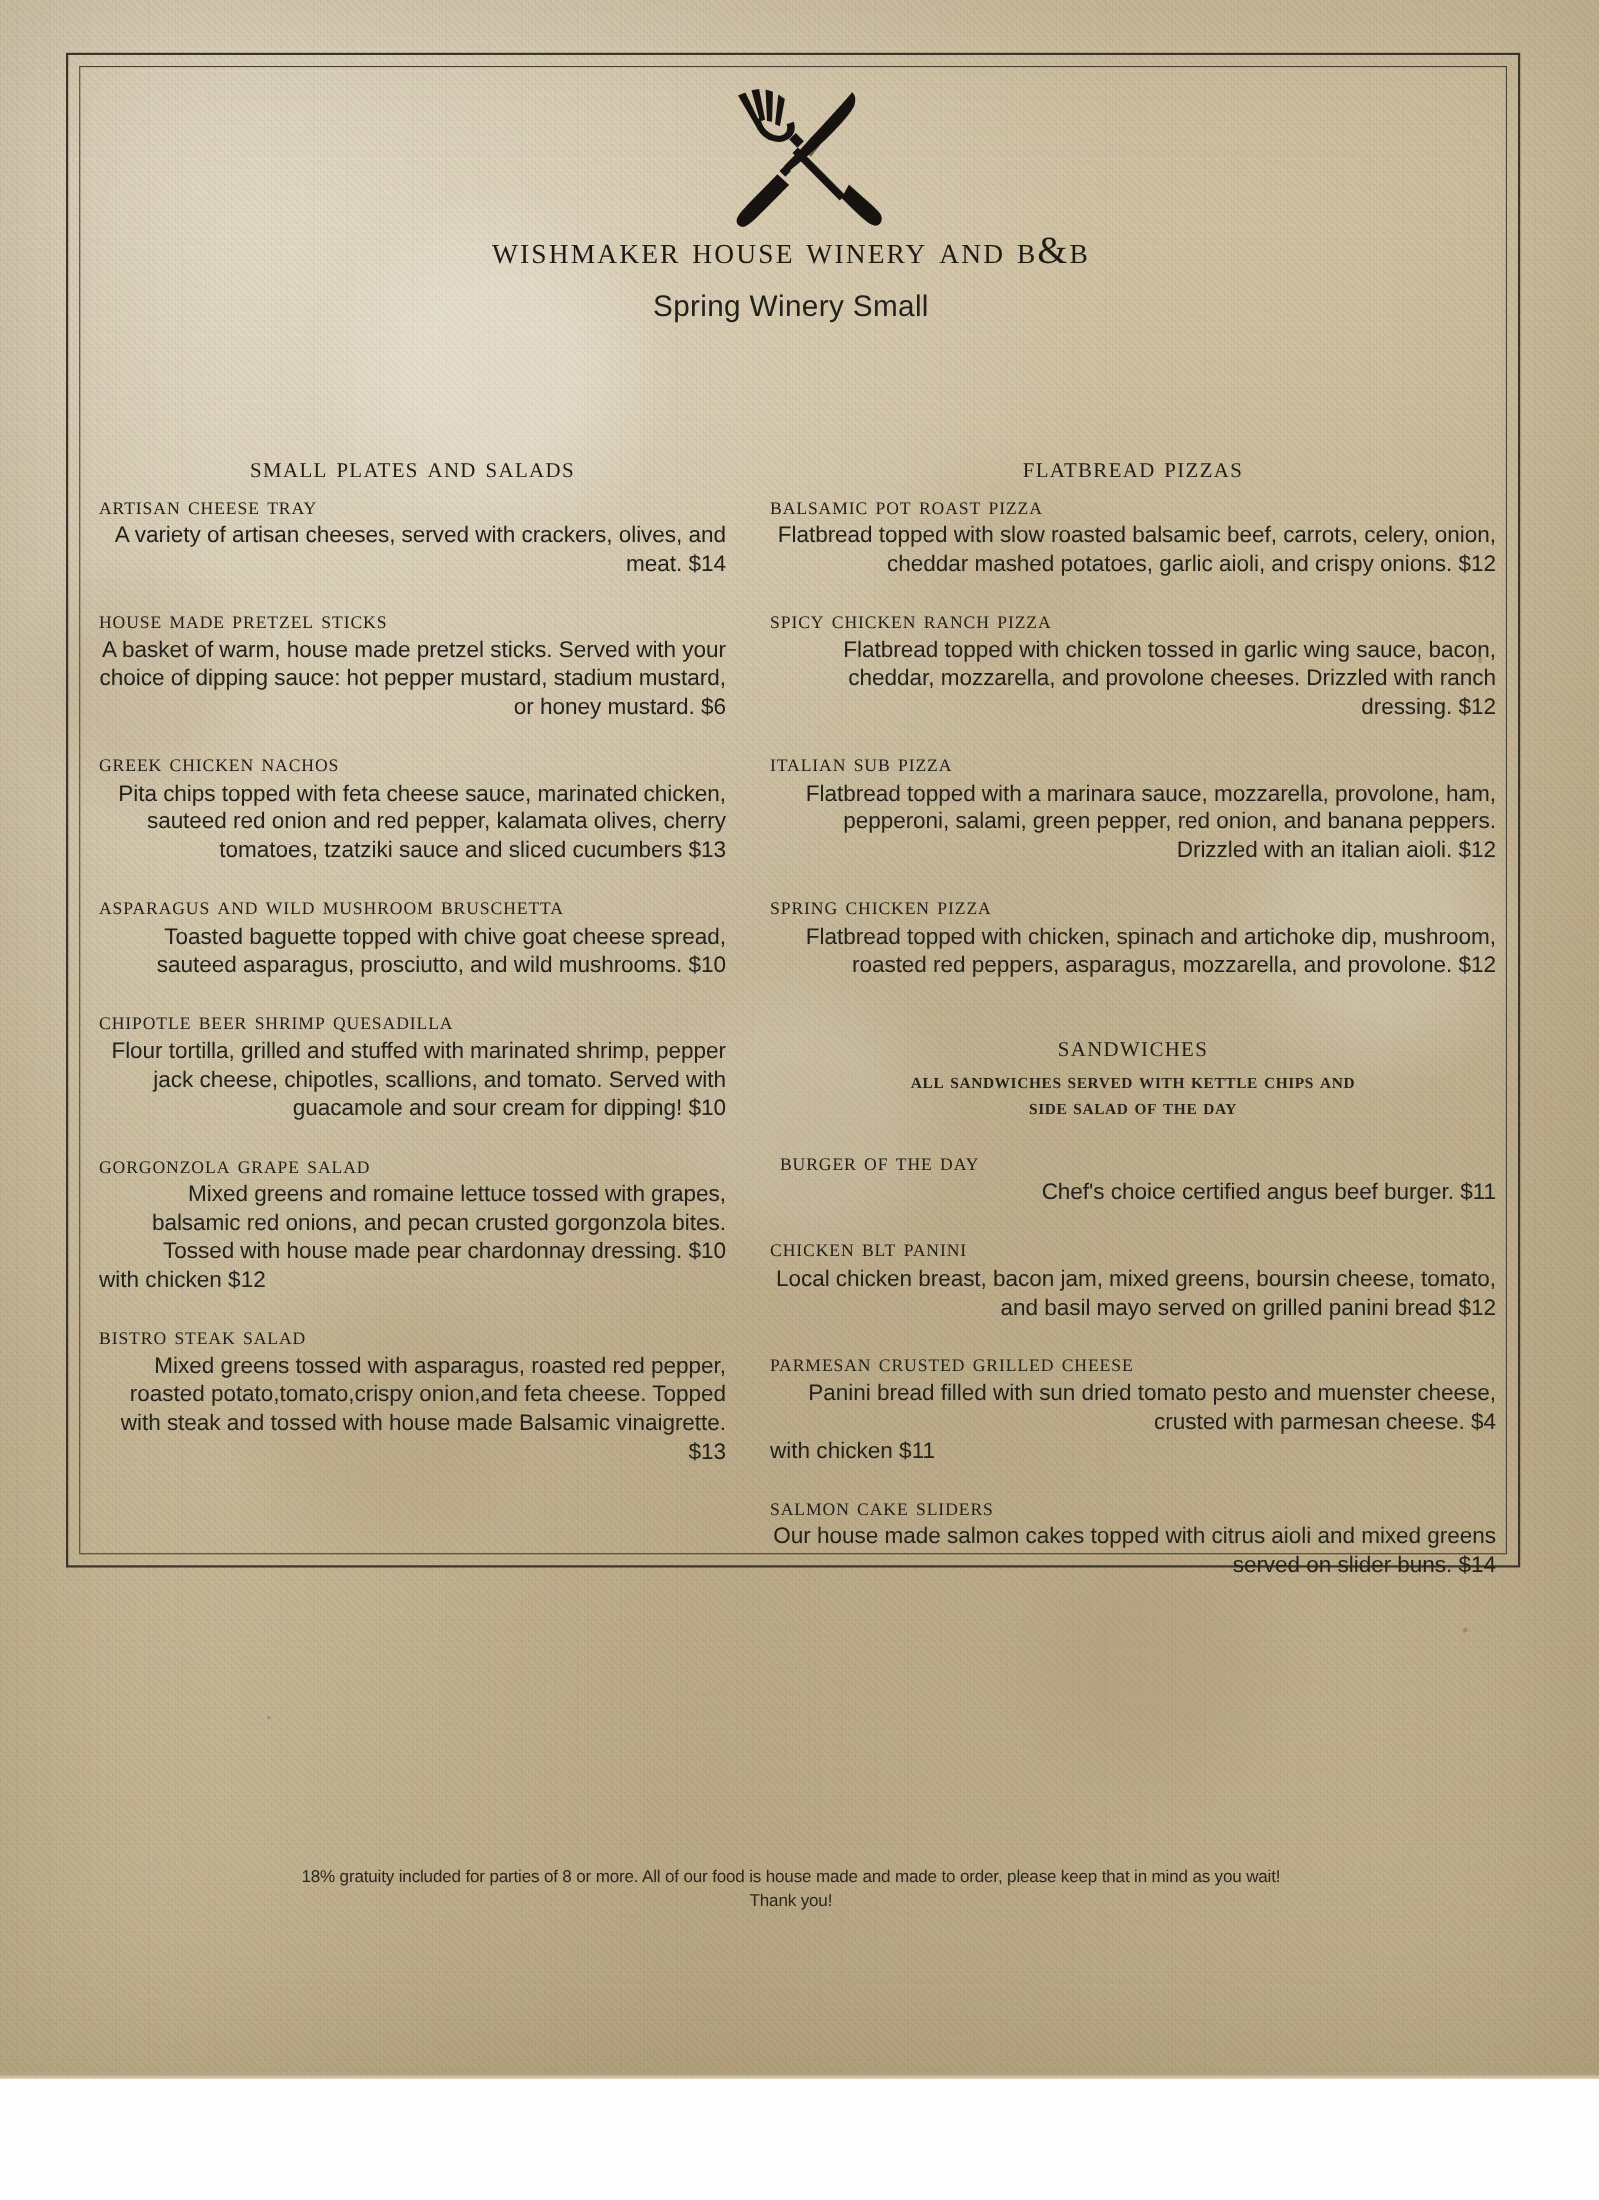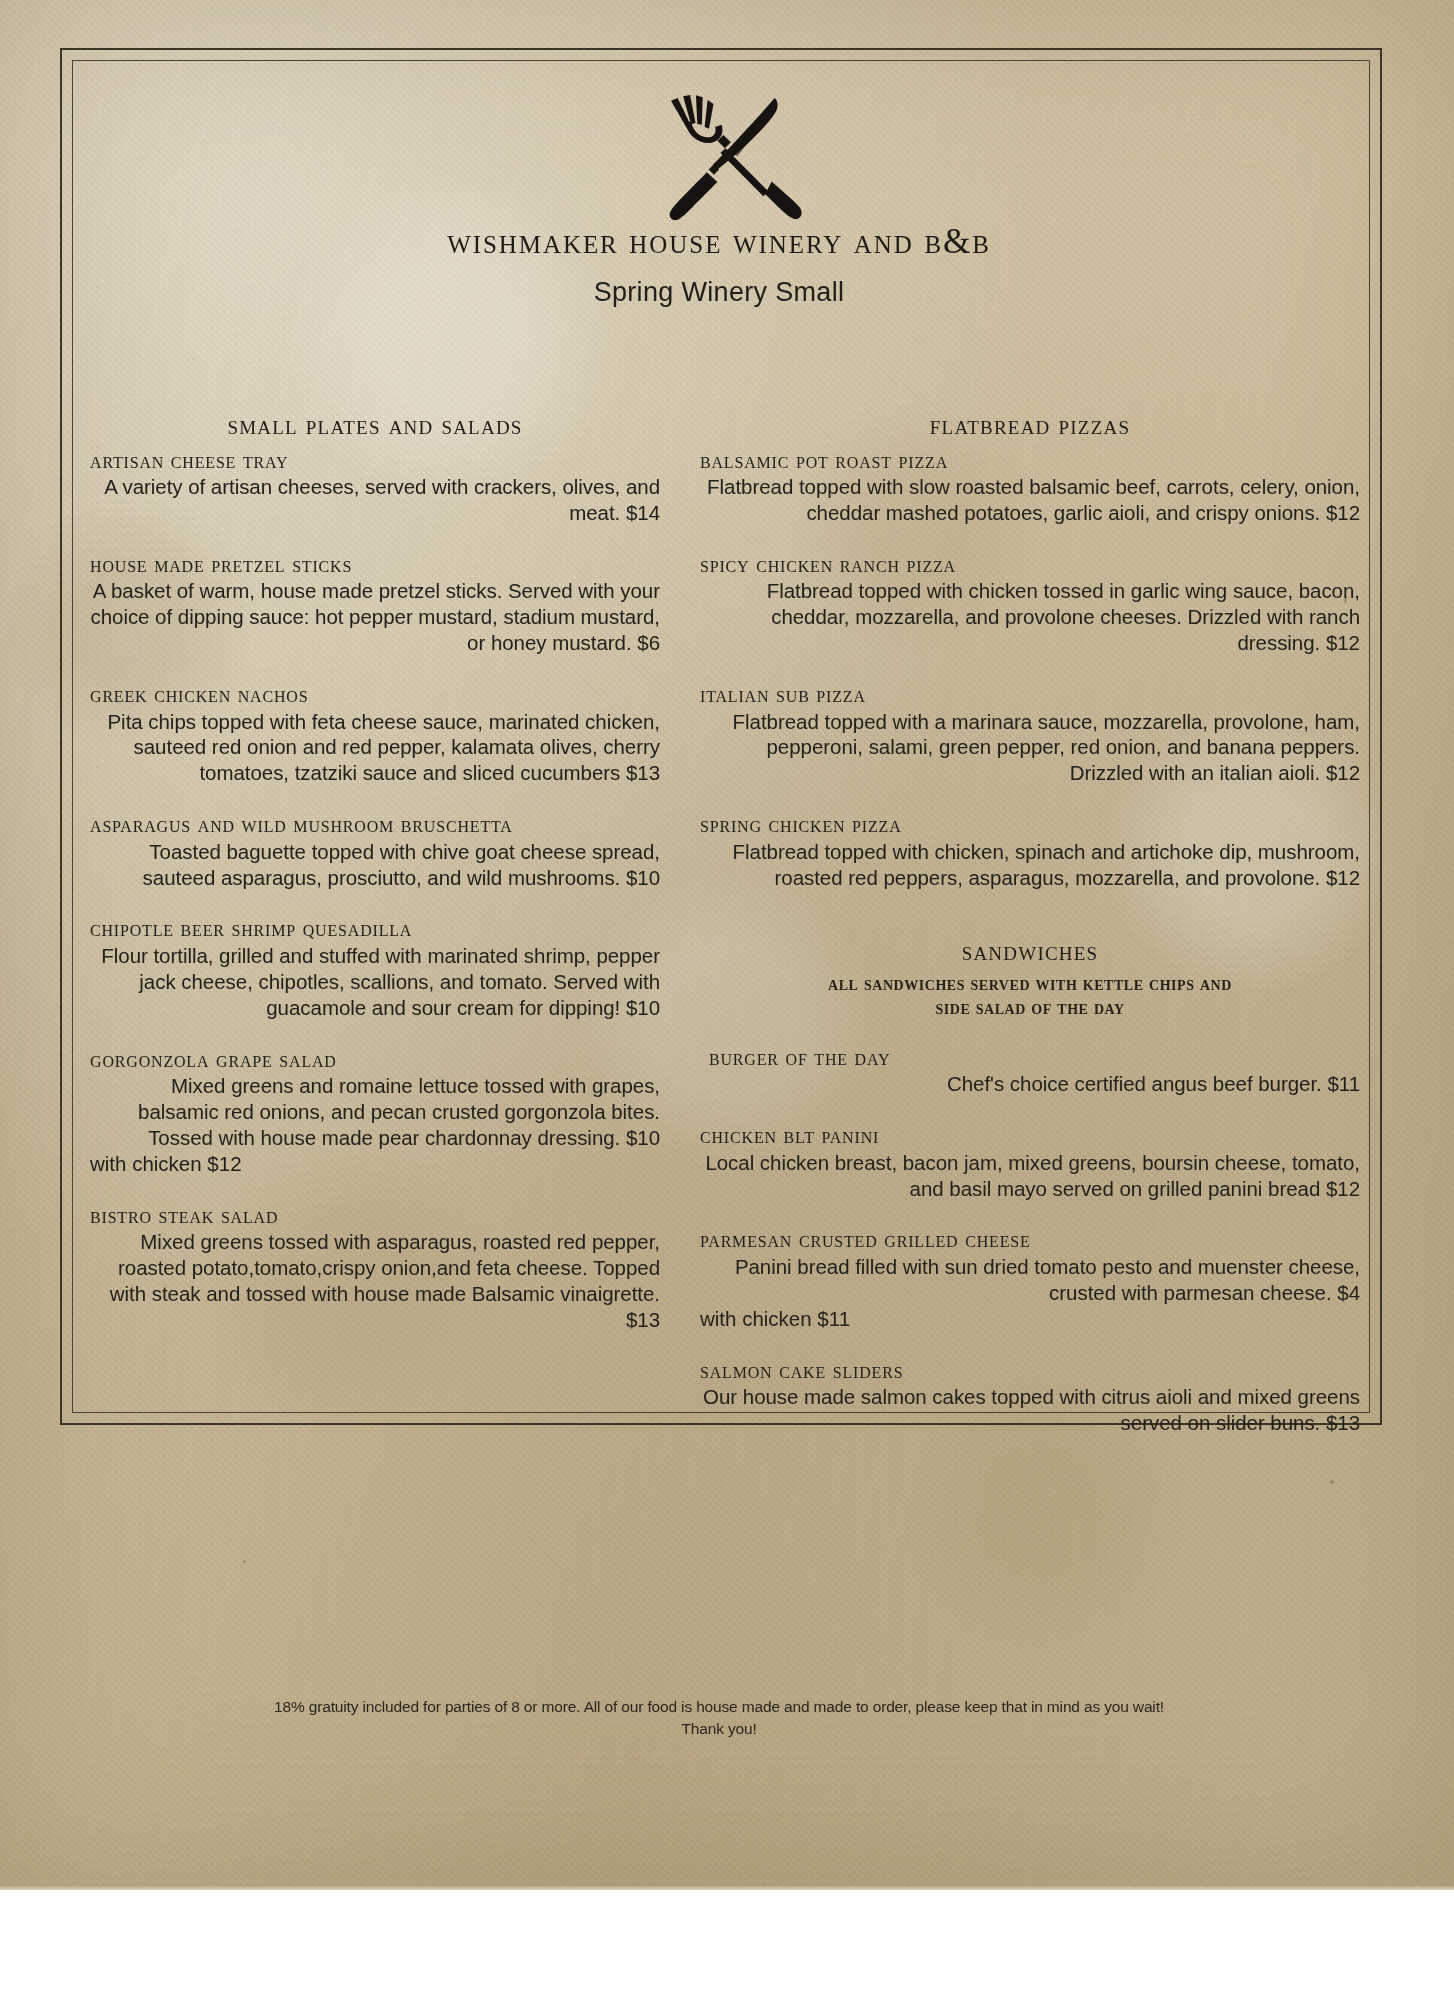--- a/index.html
+++ b/index.html
@@ -49,21 +49,21 @@
   .frame-outer{
     position:absolute;left:60px;top:48px;width:1318px;height:1373px;
     border:2px solid #3b3528;
   }
   .frame-inner{
     position:absolute;left:10px;top:10px;right:10px;bottom:10px;
     border:1px solid #4a4333;
   }
 
   
-  #header{position:absolute;left:90px;top:92px;width:1258px;text-align:center;}
+  #header{position:absolute;left:90px;top:78px;width:1258px;text-align:center;}
   #logo{width:180px;height:130px;margin:0 auto 2px;display:block;}
   .restaurant-title{
     font-family:"Liberation Serif", serif;
     font-size:35px;letter-spacing:.055em;color:#1e1b15;
     font-variant:small-caps;text-transform:lowercase;
     line-height:1.05;margin:2px 0 0;white-space:nowrap;font-weight:400;
   }
   .menu-subtitle{
     font-family:"Liberation Sans", sans-serif;
     font-size:27px;color:#22201a;letter-spacing:.012em;margin-top:16px;font-weight:400;
@@ -242,21 +242,21 @@
         </div>
 
         <div class="item">
           <div class="item-name">Parmesan Crusted Grilled Cheese</div>
           <div class="item-desc">Panini bread filled with sun dried tomato pesto and muenster cheese, crusted with parmesan cheese. $4</div>
           <div class="item-extra">with chicken $11</div>
         </div>
 
         <div class="item">
           <div class="item-name">Salmon Cake Sliders</div>
-          <div class="item-desc">Our house made salmon cakes topped with citrus aioli and mixed greens served on slider buns. $13</div>
+          <div class="item-desc">Our house made salmon cakes topped with citrus aioli and mixed greens served on slider buns. $14</div>
         </div>
       </div>
     </div>
   </div>
 
   <div id="footer">
     <div>18% gratuity included for parties of 8 or more. All of our food is house made and made to order, please keep that in mind as you wait!</div>
     <div>Thank you!</div>
   </div>
 </div>

